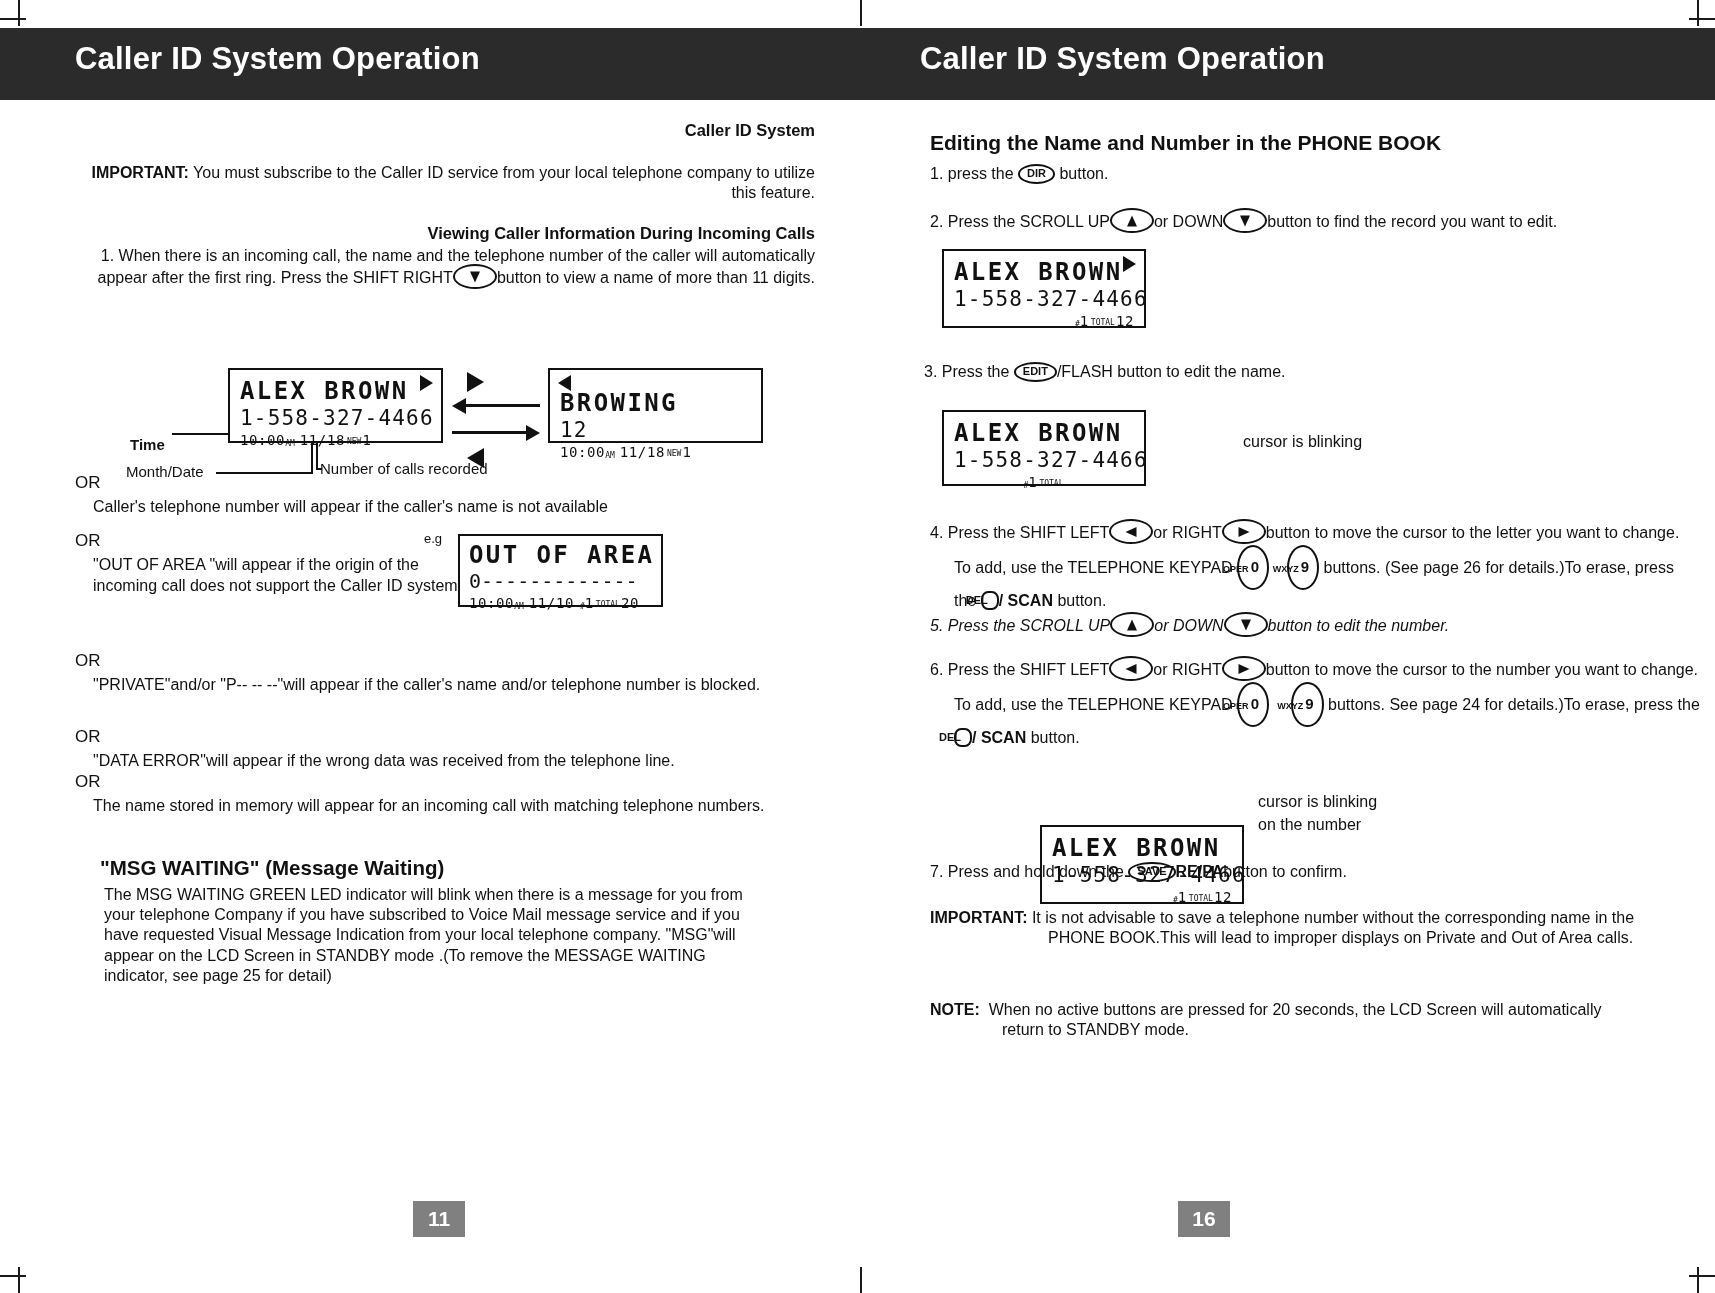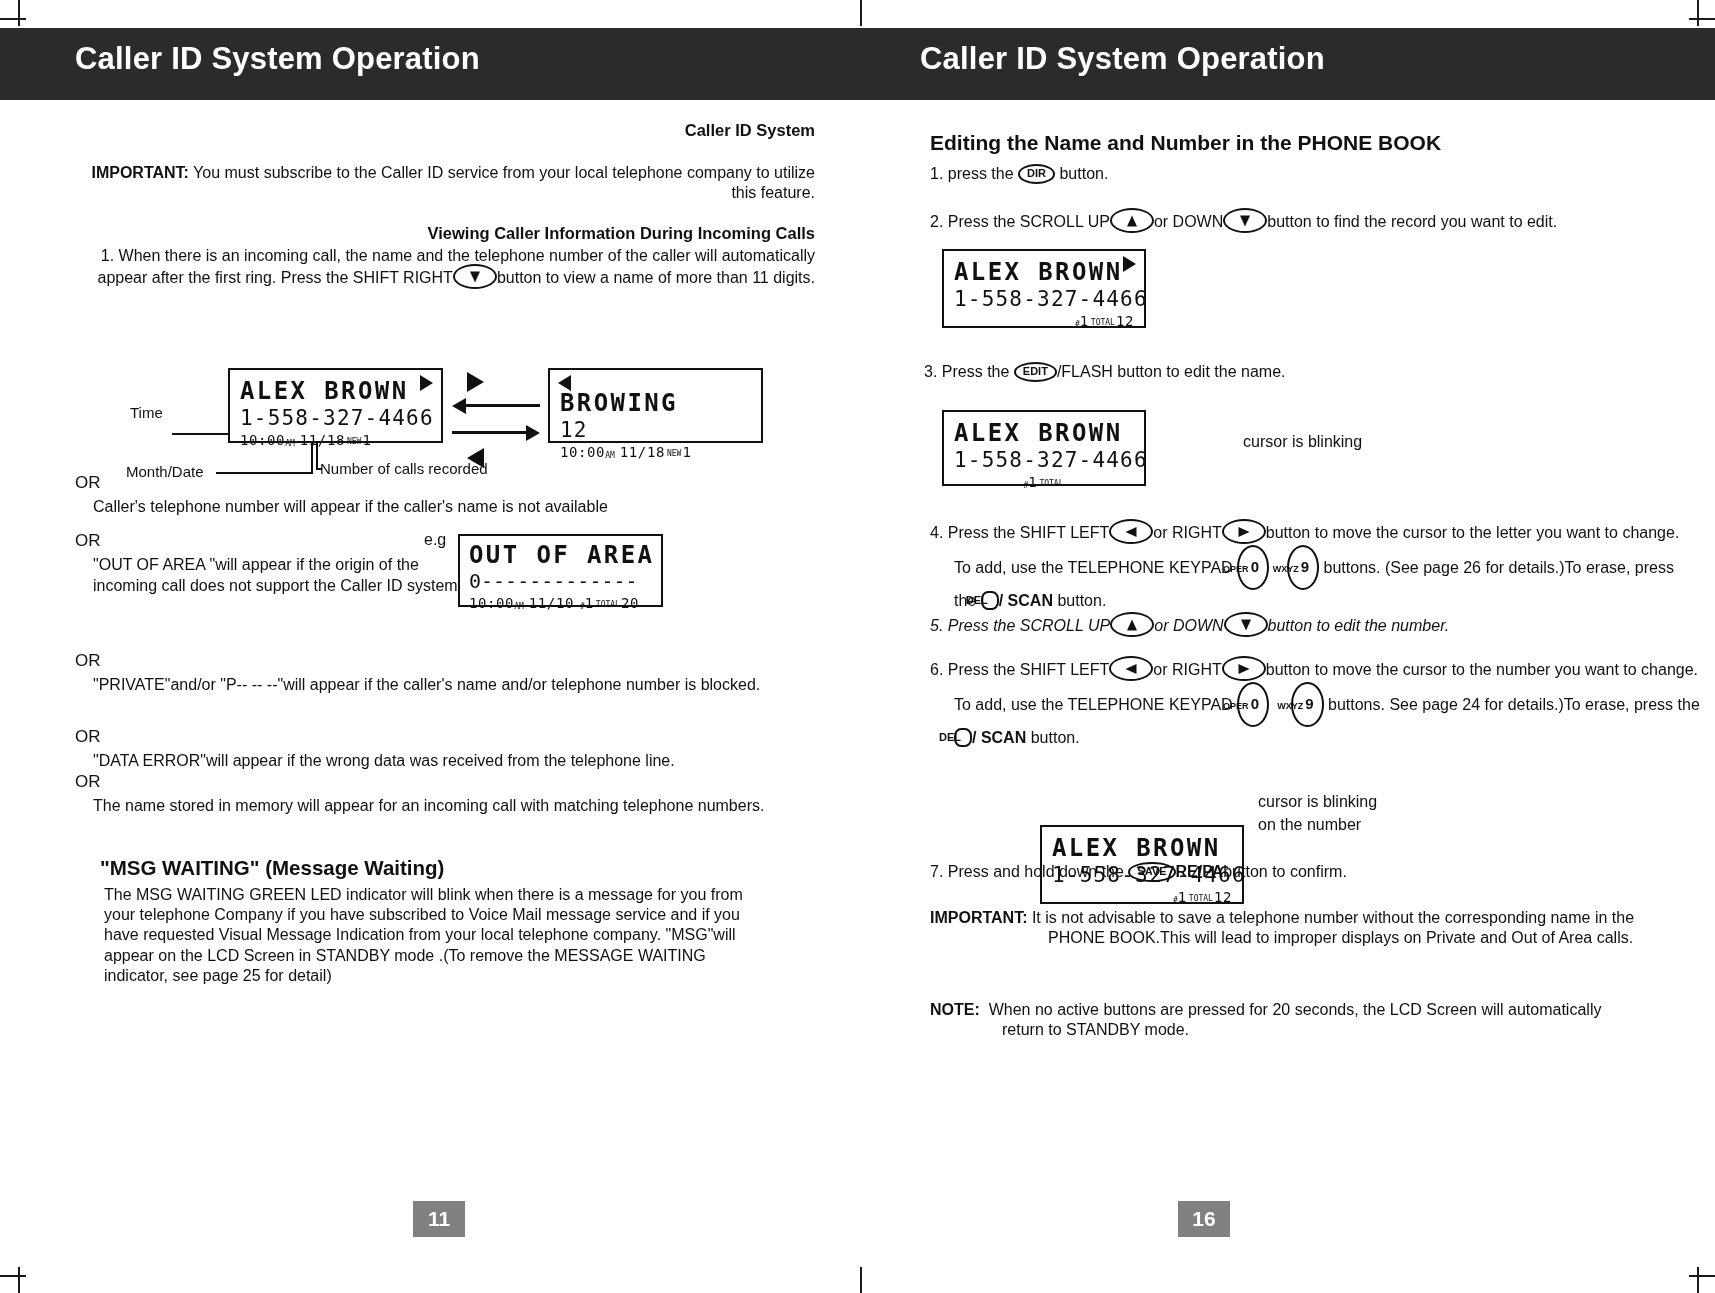--- a/index.html
+++ b/index.html
@@ -329,42 +329,42 @@
 <div class="flow-arrow abs" style="left:452px; top:398px; width:88px; height:16px;">
   <div class="head left" style="left:0; top:0;"></div>
   <div class="shaft" style="left:13px; top:6px; width:75px;"></div>
 </div>
 <div class="flow-arrow abs" style="left:452px; top:425px; width:88px; height:16px;">
   <div class="shaft" style="left:0; top:6px; width:75px;"></div>
   <div class="head right" style="left:74px; top:0;"></div>
 </div>
 <div class="solid-tri left abs" style="left:467px; top:448px;"></div>
 
-<span class="callout-lbl" style="left:130px; top:404px;">Time</span>
+<span class="callout-lbl" style="left:130px; top:436px;font-weight:bold;">Time</span>
 <div class="leader h" style="left:172px; top:433px; width:56px;"></div>
 
 <span class="callout-lbl" style="left:126px; top:463px;">Month/Date</span>
 <div class="leader h" style="left:216px; top:472px; width:97px;"></div>
 <div class="leader v" style="left:311px; top:443px; height:30px;"></div>
 
 <span class="callout-lbl" style="left:320px; top:460px;">Number of calls recorded</span>
 <div class="leader v" style="left:316px; top:443px; height:26px;"></div>
 <div class="leader h" style="left:316px; top:468px; width:6px;"></div>
 
 <div class="abs" style="left:75px; top:473px; width:740px;">
   <p class="or">OR</p>
   <p class="body indent1" style="margin-top:4px">Caller's telephone number will appear if the caller's name is not available</p>
 </div>
 
 <div class="abs" style="left:75px; top:531px; width:400px;">
   <p class="or">OR</p>
   <p class="body indent1" style="margin-top:4px">"OUT OF AREA "will appear if the origin of the incoming call does not support the Caller ID system.</p>
 </div>
 
-<span class="callout-lbl" style="left:424px; top:531px; font-size:16px;text-align:right;">e.g</span>
+<span class="callout-lbl" style="left:424px; top:531px; font-size:13px;text-align:right;">e.g</span>
 
 <div class="lcd abs" style="left:458px; top:534px; width:205px; height:73px; padding:5px 9px;">
   <div class="lcd-line1">OUT OF AREA</div>
   <div class="lcd-line2" style="letter-spacing:0px; font-size:20px;">0-------------</div>
   <div class="lcd-line3">
     <span>10:00</span><span class="tiny-sup">AM</span><span style="padding-left:5px">11/10</span><span class="tiny-sup" style="padding-left:6px">#</span><span>1</span><span class="tiny-lbl">TOTAL</span><span>20</span>
   </div>
 </div>
 
 <div class="abs" style="left:75px; top:651px; width:740px;">

